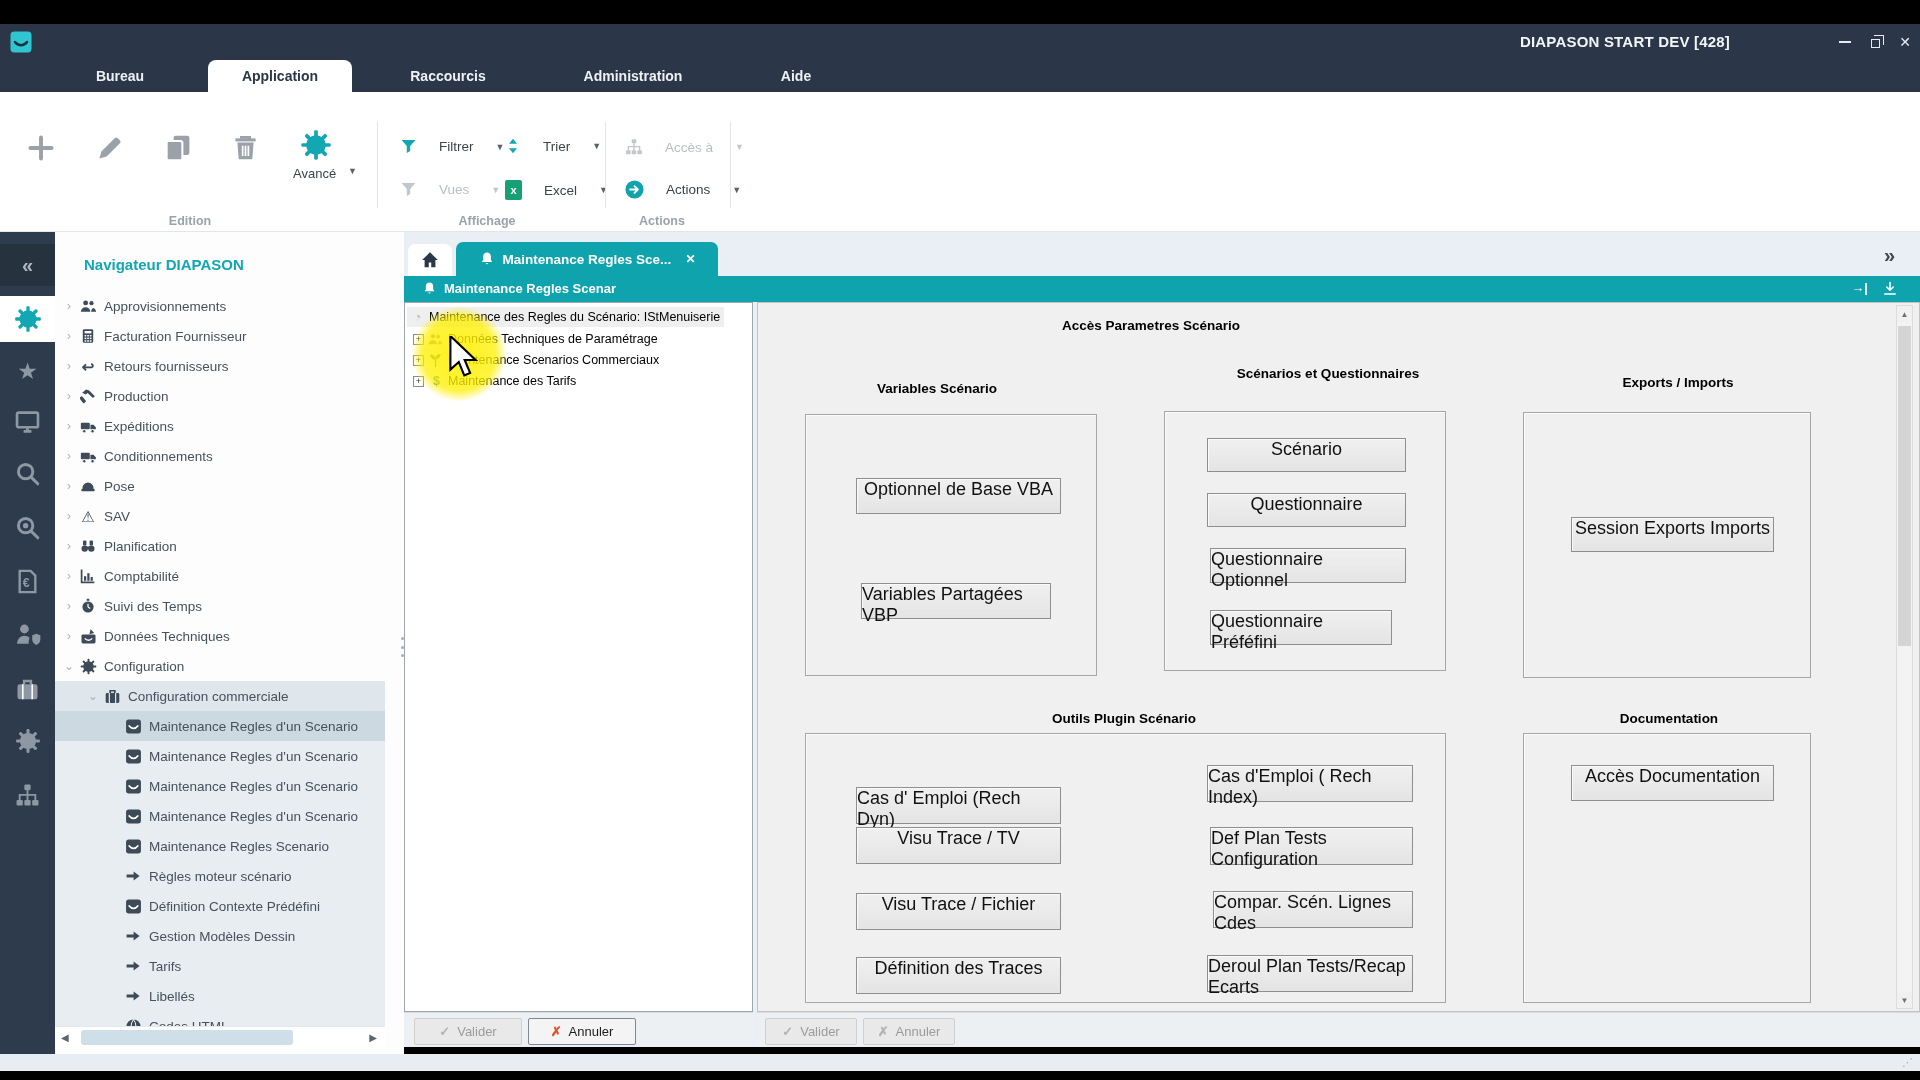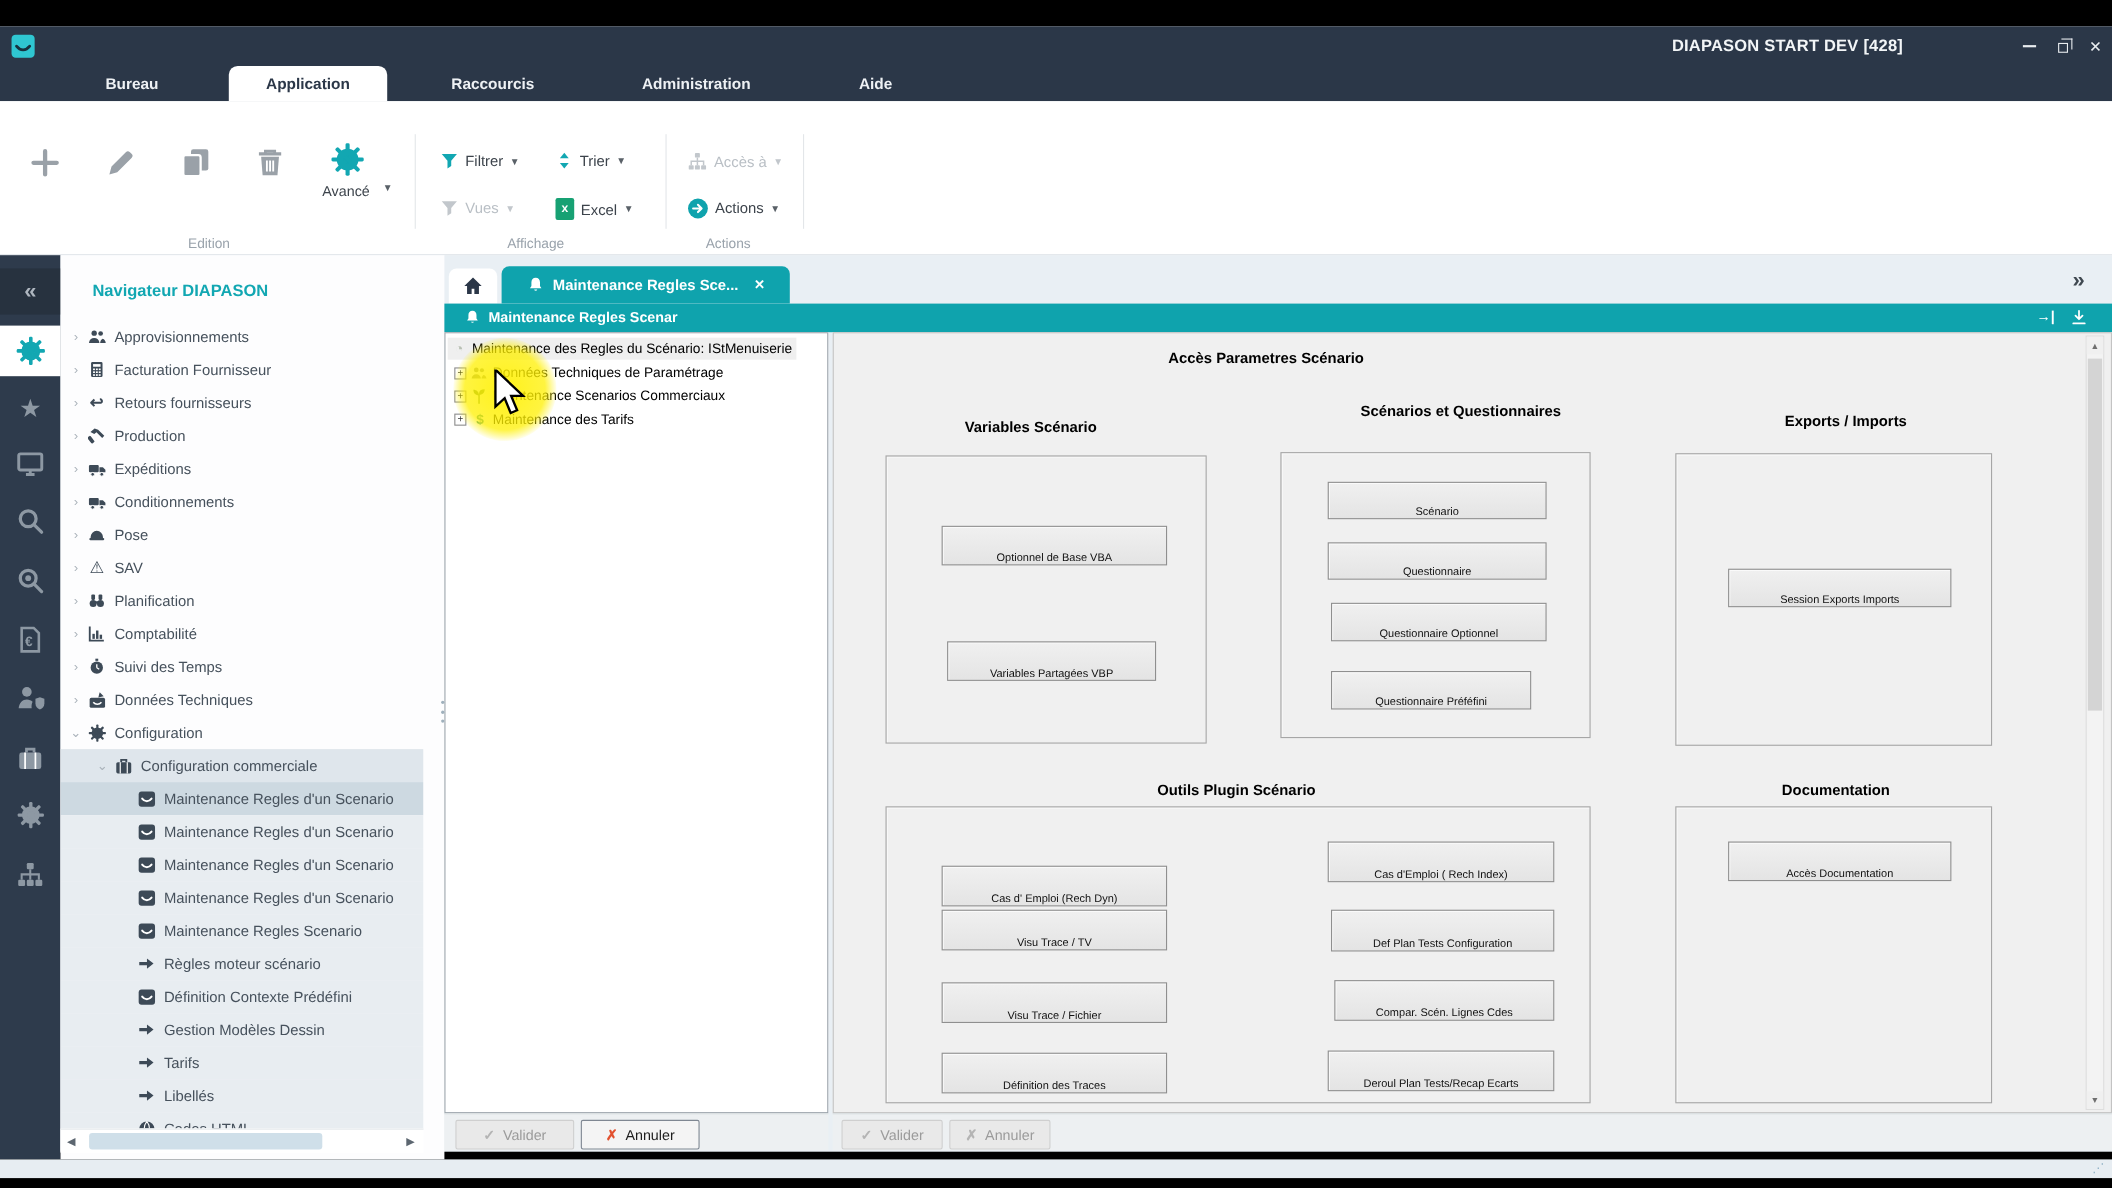--- a/index.html
+++ b/index.html
@@ -17,23 +17,23 @@
   .restore::before{content:"";position:absolute;left:2px;top:-5px;width:9px;height:9px;border:1.5px solid #e8ecef;border-bottom:none;border-left:none;}
 
   
   #menubar{position:absolute;left:0;top:36px;width:1920px;height:32px;background:#2b3748;}
   .menu-item{position:absolute;top:0;height:32px;display:flex;align-items:center;justify-content:center;color:#eef1f4;font-size:14px;font-weight:bold;cursor:default;}
   .menu-item.active{background:#fff;color:#2b3748;border-radius:8px 8px 0 0;}
 
   
   #toolbar{position:absolute;left:0;top:68px;width:1920px;height:140px;background:#fff;border-bottom:1px solid #e2e6ea;}
   .tb-divider{position:absolute;top:30px;height:86px;width:1px;background:#e3e6e9;}
-  .tb-group-label{position:absolute;top:122px;font-size:12.5px;color:#9aa3ac;transform:translateX(-50%);}
+  .tb-group-label{position:absolute;top:122px;font-size:12.5px;color:#9aa3ac;transform:translateX(-50%);font-weight:bold;}
   .tb-ic{color:#9aa1a8;}
-  .tb-item{position:absolute;display:flex;align-items:center;gap:6px;font-size:13.5px;color:#3c434b;}
+  .tb-item{position:absolute;display:flex;align-items:center;gap:22px;font-size:13.5px;color:#3c434b;}
   .tb-item.disabled{color:#b9bfc5;}
   .caret{font-size:9px;color:#5a6168;}
   .caret.dim{color:#c2c7cc;}
   .excel-doc{width:17px;height:20px;background:#17a173;border-radius:2px;color:#fff;font-size:11px;font-weight:bold;display:flex;align-items:center;justify-content:center;}
 
   
   #rail{position:absolute;left:0;top:208px;width:55px;height:822px;background:#2e3b4c;}
   .rail-item{position:absolute;left:0;width:55px;height:46px;display:flex;align-items:center;justify-content:center;color:#8d98a3;}
   .rail-item.active{background:#fff;color:#12a7b2;}
   .rail-item.top{background:#27323f;color:#aeb6bf;font-size:20px;font-weight:bold;}
@@ -77,21 +77,21 @@
   .tree-ic{width:17px;text-align:center;margin-right:3px;font-weight:bold;}
 
   
   #splitter{position:absolute;left:399px;top:610px;width:6px;height:26px;display:flex;flex-direction:column;align-items:center;justify-content:space-between;padding:3px 0;}
   #splitter i{width:3px;height:3px;border-radius:50%;background:#9fb0bc;}
 
   
   #mainpanel{position:absolute;left:757px;top:278px;width:1163px;height:710px;background:#f0f0f0;border:1px solid #c3c3c3;overflow:hidden;}
   .form-title{position:absolute;transform:translateX(-50%);font-size:13.5px;font-weight:bold;color:#000;}
   .gbox{position:absolute;border:1px solid #a6a6a6;box-shadow:inset 1px 1px 0 #fbfbfb;}
-  .fbtn{position:absolute;background:linear-gradient(#f0f0f0,#e4e4e4);border:1px solid #8f8f8f;box-shadow:inset 1px 1px 0 #fafafa;font-size:10px;color:#111;display:flex;align-items:flex-end;justify-content:center;cursor:default;}
+  .fbtn{position:absolute;background:linear-gradient(#f0f0f0,#e4e4e4);border:1px solid #8f8f8f;box-shadow:inset 1px 1px 0 #fafafa;font-size:18px;color:#111;display:flex;align-items:flex-start;justify-content:center;cursor:default;}
   
   .cl-scroll{position:absolute;right:6px;top:2px;width:17px;height:704px;background:#f3f3f3;border:1px solid #dcdcdc;}
   .cl-scroll .arr{position:absolute;left:0;width:15px;height:16px;display:flex;align-items:center;justify-content:center;font-size:8px;color:#6f6f6f;background:#f0f0f0;}
   .cl-scroll .thumb{position:absolute;left:1px;top:20px;width:13px;height:320px;background:#d4d4d4;}
 
   
   .footer{position:absolute;top:988px;height:34px;background:#edf0f2;border-top:1px solid #d8dcdf;}
   .fbtn2{position:absolute;top:5px;height:27px;display:flex;align-items:center;justify-content:center;gap:7px;font-size:13px;border-radius:2px;}
   .fbtn2 .mk{font-weight:bold;font-size:13px;}
   .fbtn2.enabled{background:#f4f4f4;border:1px solid #7f8792;color:#1d1d1d;}

